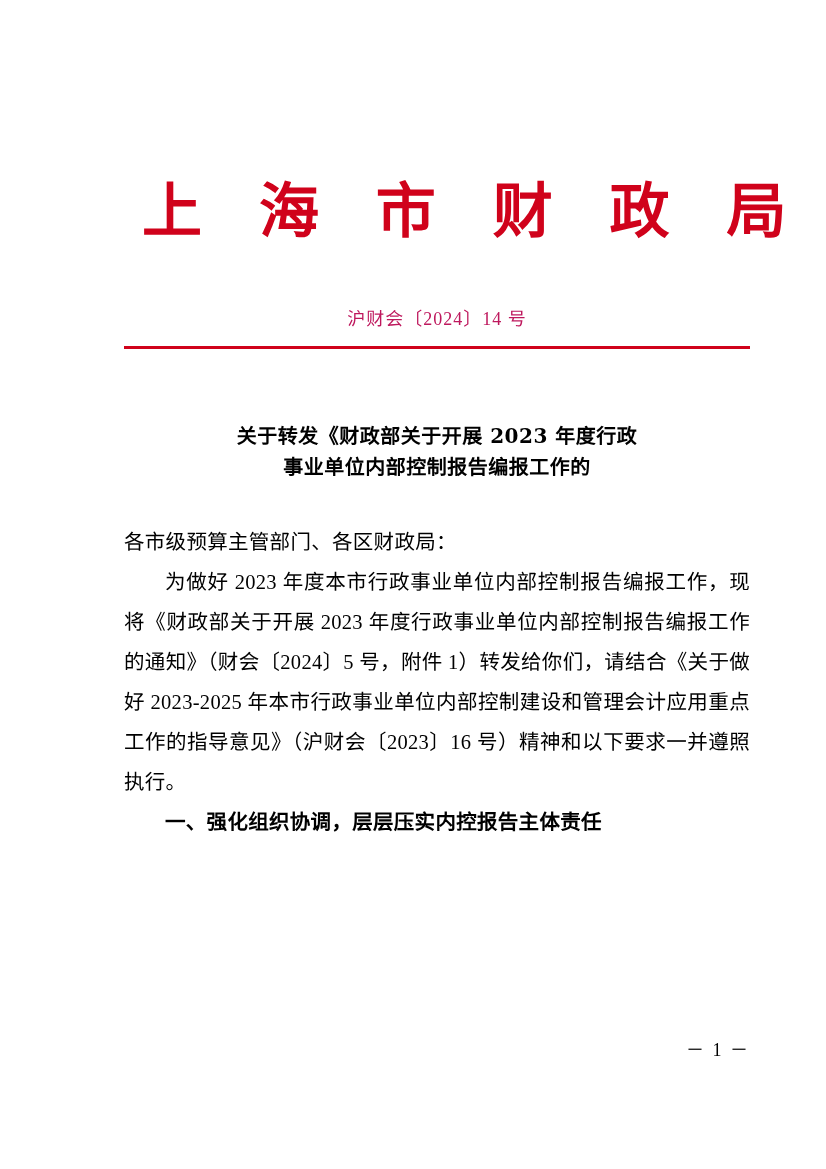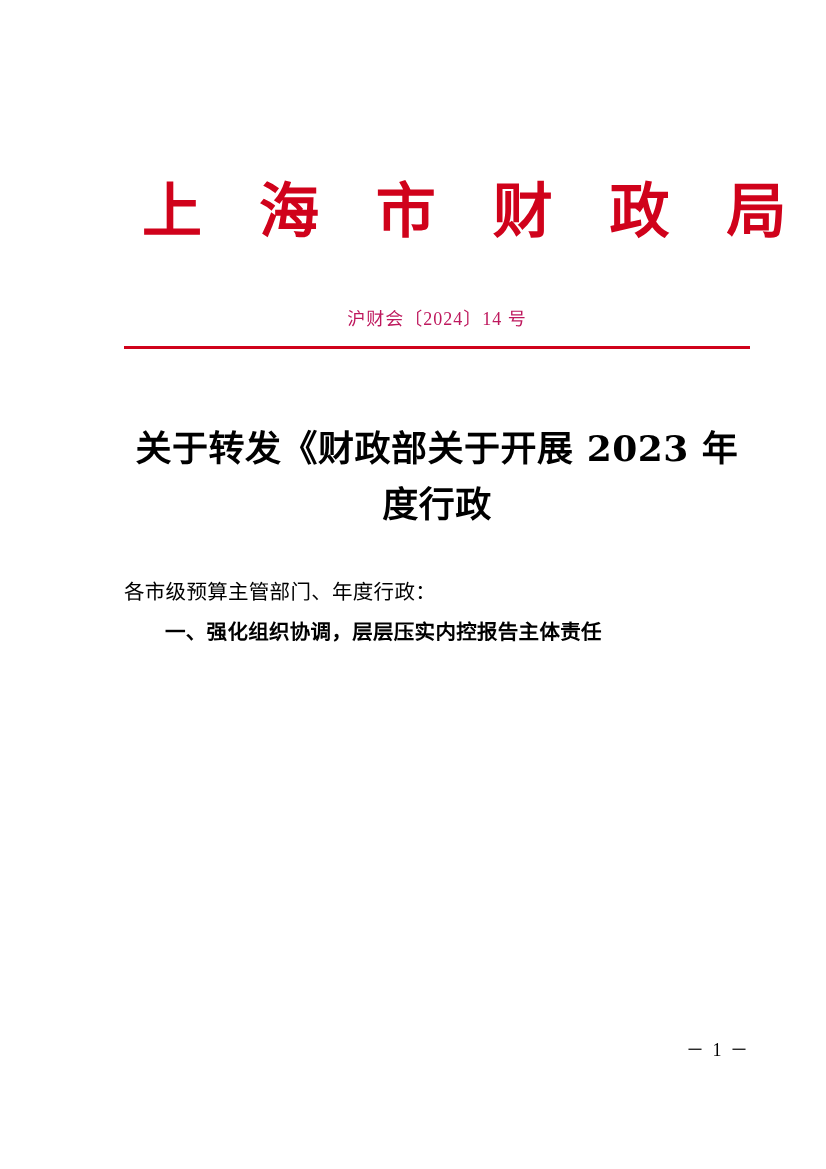--- a/index.html
+++ b/index.html
@@ -51,21 +51,21 @@
     margin-top: 16px;
     height: 3px;
     background: #d0021b;
     width: 100%;
   }
 
   
   .doc-title {
     margin-top: 72px;
     text-align: center;
-    font-size: 36px;
+    font-size: 20px;
     font-weight: bold;
     line-height: 1.55;
     letter-spacing: 0.5px;
     font-family: "DejaVu Serif", "Liberation Serif", serif;
   }
   .doc-title .line {
     display: block;
   }
 
   
@@ -106,22 +106,24 @@
 <div class="page">
 
   <div class="masthead">上 海 市 财 政 局</div>
 
   <div class="doc-number">沪财会〔2024〕14 号</div>
 
   <div class="red-rule"></div>
 
   <div class="doc-title">
     <span class="line">关于转发《财政部关于开展 2023 年度行政</span>
+    <span class="line">事业单位内部控制报告编报工作的</span>
   </div>
 
   <div class="body-text">
-    <p class="salutation">各市级预算主管部门、年度行政：</p>
+    <p class="salutation">各市级预算主管部门、各区财政局：</p>
+    <p class="indent">为做好 2023 年度本市行政事业单位内部控制报告编报工作，现将《财政部关于开展 2023 年度行政事业单位内部控制报告编报工作的通知》（财会〔2024〕5 号，附件 1）转发给你们，请结合《关于做好 2023-2025 年本市行政事业单位内部控制建设和管理会计应用重点工作的指导意见》（沪财会〔2023〕16 号）精神和以下要求一并遵照执行。</p>
     <p class="section-heading">一、强化组织协调，层层压实内控报告主体责任</p>
   </div>
 
   <div class="page-number">－ 1 －</div>
 
 </div>
 
 </body></html>

